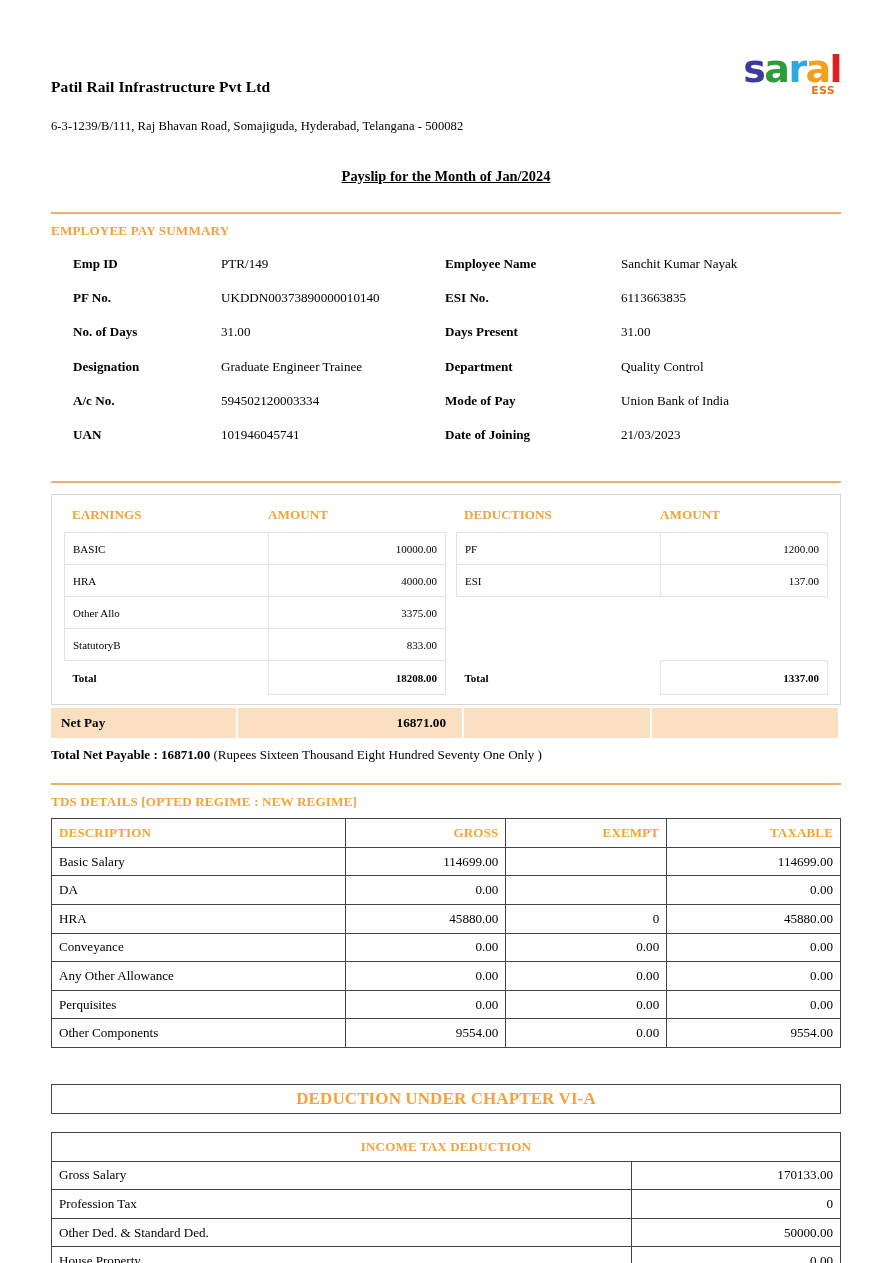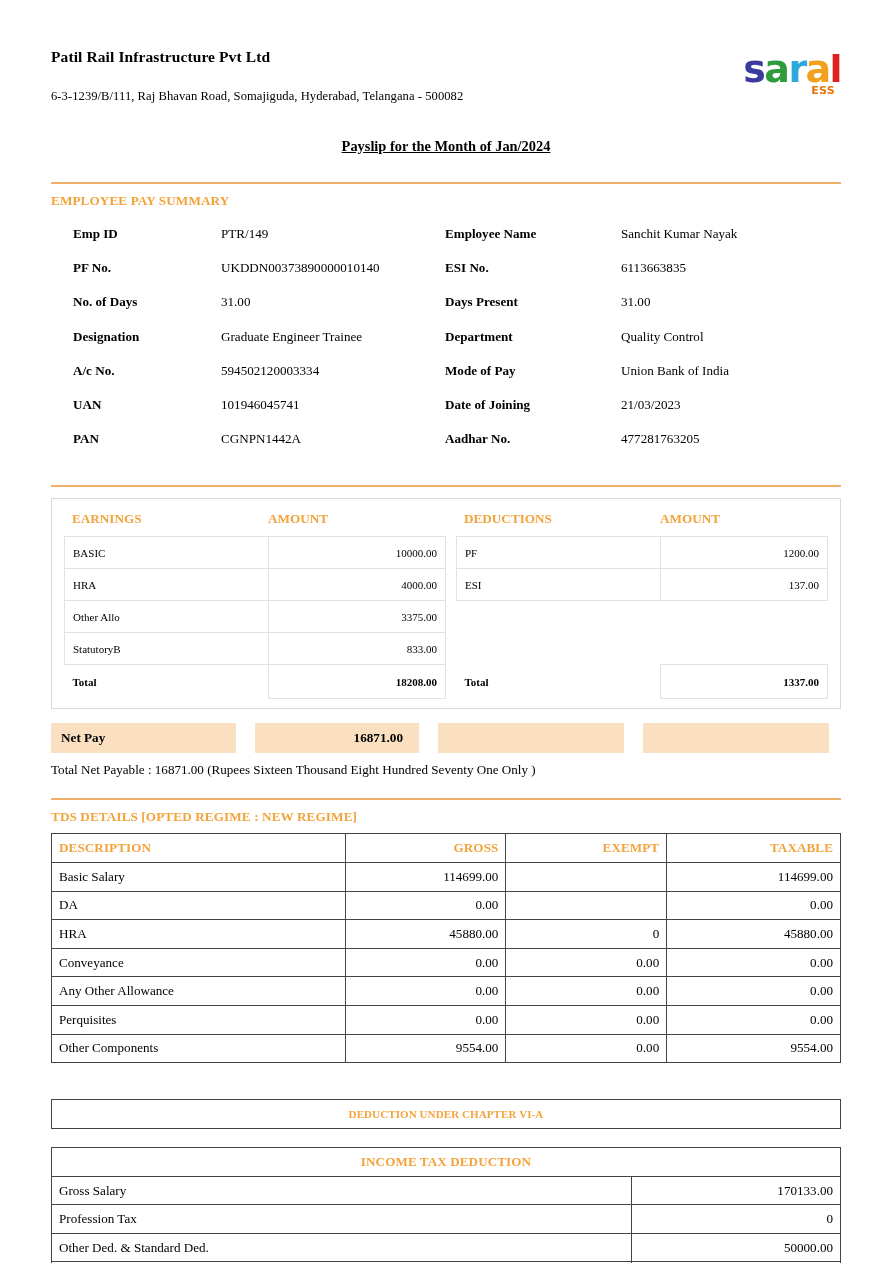--- a/index.html
+++ b/index.html
@@ -15,21 +15,21 @@
     overflow: hidden;
   }
   .page {
     position: relative;
     width: 892px;
     height: 1263px;
     padding: 0 51px;
   }
 
   
-  .hdr { position: relative; padding-top: 48px; }
+  .hdr { position: relative; padding-top: 78px; }
   .company-name {
     font-size: 15.5px;
     font-weight: bold;
     letter-spacing: 0.1px;
     line-height: 1.1;
   }
   .company-addr {
     font-size: 12.6px;
     margin-top: 24px;
     letter-spacing: 0.05px;
@@ -137,41 +137,41 @@
     height: 34px;
   }
   .ed-tbl tr.total td.amt {
     border: 1px solid #E2E2E2;
   }
   .ed-spacer td { border: none !important; height: 32px; }
 
   
   .netpay {
     display: flex;
-    gap: 19px;
-    margin-top: 14px;
+    gap: 2px;
+    margin-top: 3px;
     height: 30px;
   }
   .netpay div {
     background: #FAE0C0;
     display: flex;
     align-items: center;
     font-weight: bold;
     font-size: 13.2px;
   }
   .np1 { width: 185px; padding-left: 10px; }
-  .np2 { width: 164px; justify-content: flex-end; padding-right: 16px; }
+  .np2 { width: 224px; justify-content: flex-end; padding-right: 16px; }
   .np3 { width: 186px; }
   .np4 { width: 186px; }
 
   .total-net {
     font-size: 13.1px;
     margin-top: 9px;
   }
-  .total-net b { font-weight: normal; }
+  .total-net b { font-weight: bold; }
 
   
   .tds-tbl {
     width: 100%;
     border-collapse: collapse;
     margin-top: 8px;
   }
   .tds-tbl th, .tds-tbl td {
     border: 1px solid #444444;
     font-size: 13.1px;
@@ -190,21 +190,21 @@
   .tds-tbl col.cgross { width: 161px; }
   .tds-tbl col.cexempt { width: 161px; }
   .tds-tbl col.ctax { width: 174px; }
 
   
   .banner {
     border: 1px solid #444444;
     text-align: center;
     color: #F2A33C;
     font-weight: bold;
-    font-size: 11px;
+    font-size: 17px;
     height: 30px;
     line-height: 28px;
     letter-spacing: 0.1px;
   }
   .banner.chapter { margin-top: 36px; }
 
   .it-tbl {
     width: 100%;
     border-collapse: collapse;
     margin-top: 18px;
@@ -286,26 +286,20 @@
           <td class="emp-lbl">A/c No.</td>
           <td class="emp-val">594502120003334</td>
           <td class="emp-lbl2">Mode of Pay</td>
           <td class="emp-val2">Union Bank of India</td>
         </tr>
         <tr>
           <td class="emp-lbl">UAN</td>
           <td class="emp-val">101946045741</td>
           <td class="emp-lbl2">Date of Joining</td>
           <td class="emp-val2">21/03/2023</td>
-        </tr>
-        <tr>
-          <td class="emp-lbl">PAN</td>
-          <td class="emp-val">CGNPN1442A</td>
-          <td class="emp-lbl2">Aadhar No.</td>
-          <td class="emp-val2">477281763205</td>
         </tr>
       </tbody>
   </table>
 
   <div class="rule-orange tight"></div>
 
   <div class="ed-wrap">
 
     <div class="ed-half left">
       <div class="ed-head">

